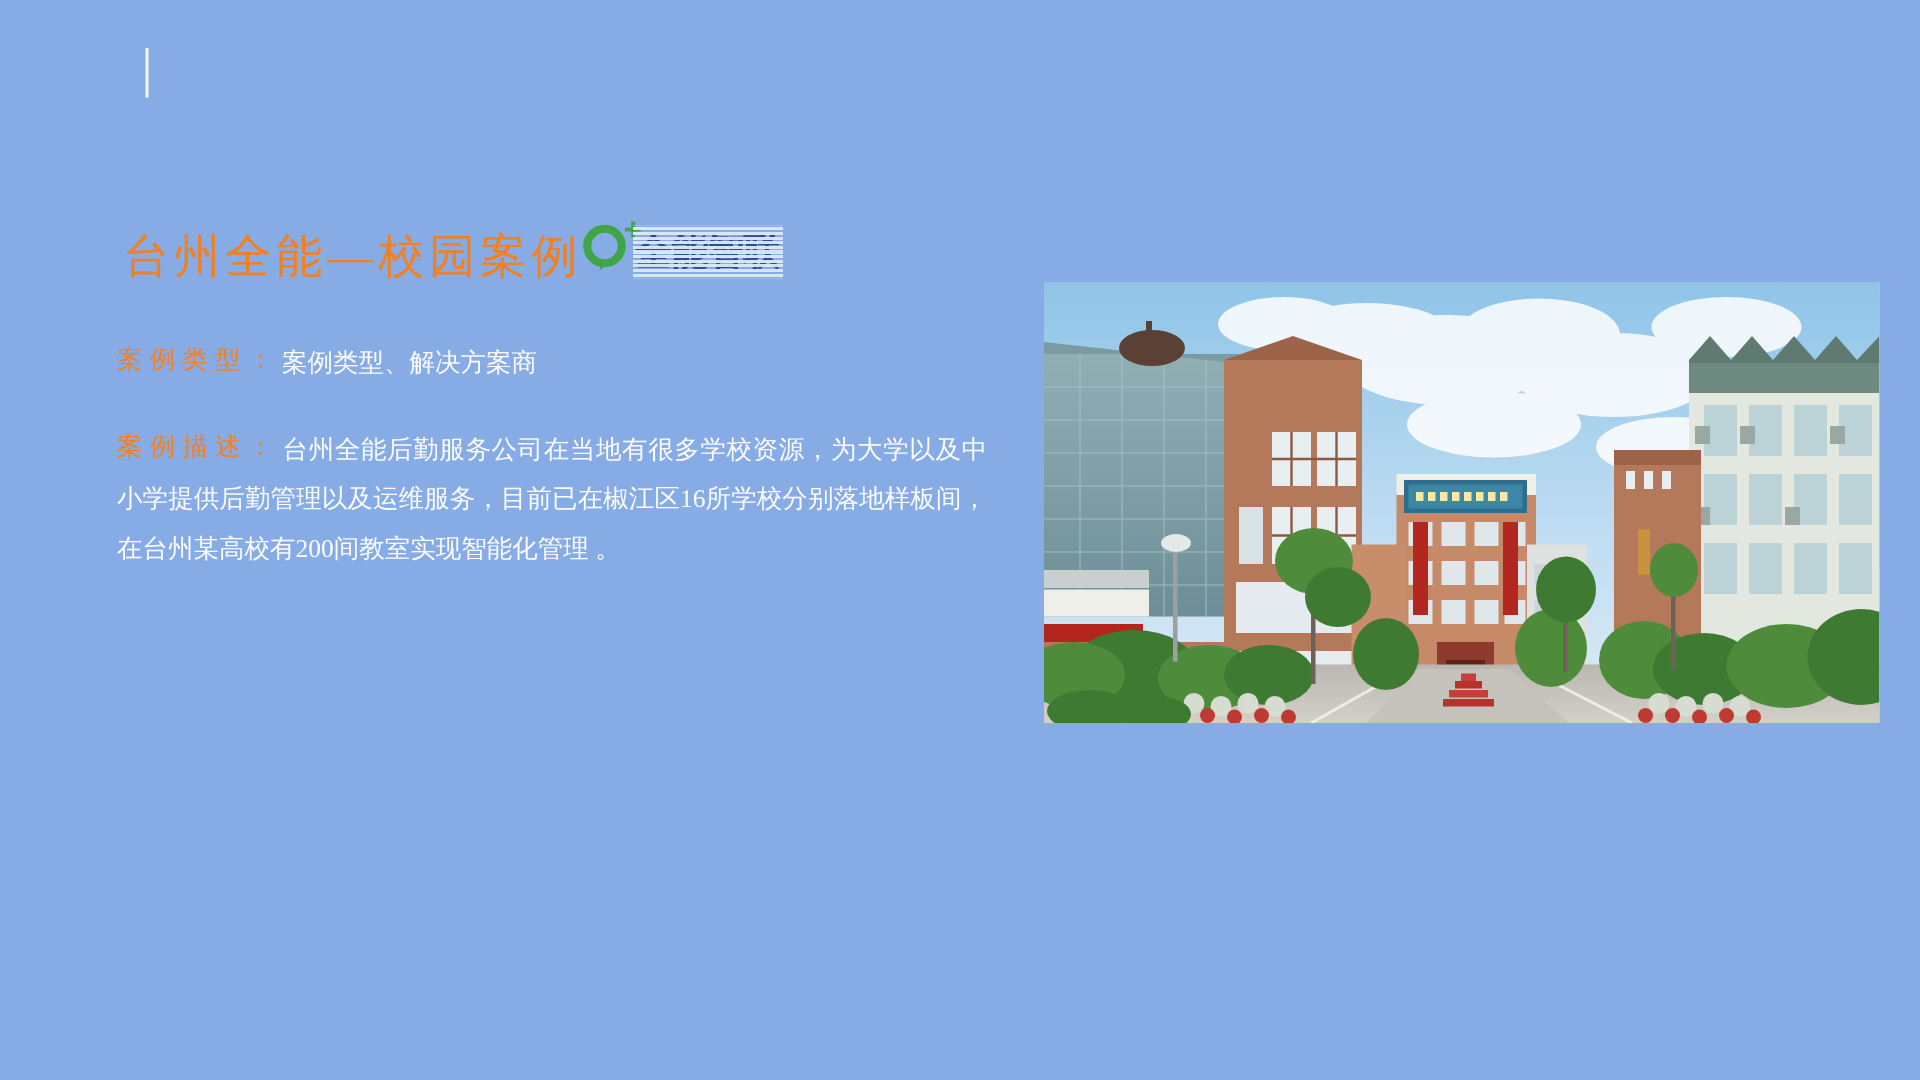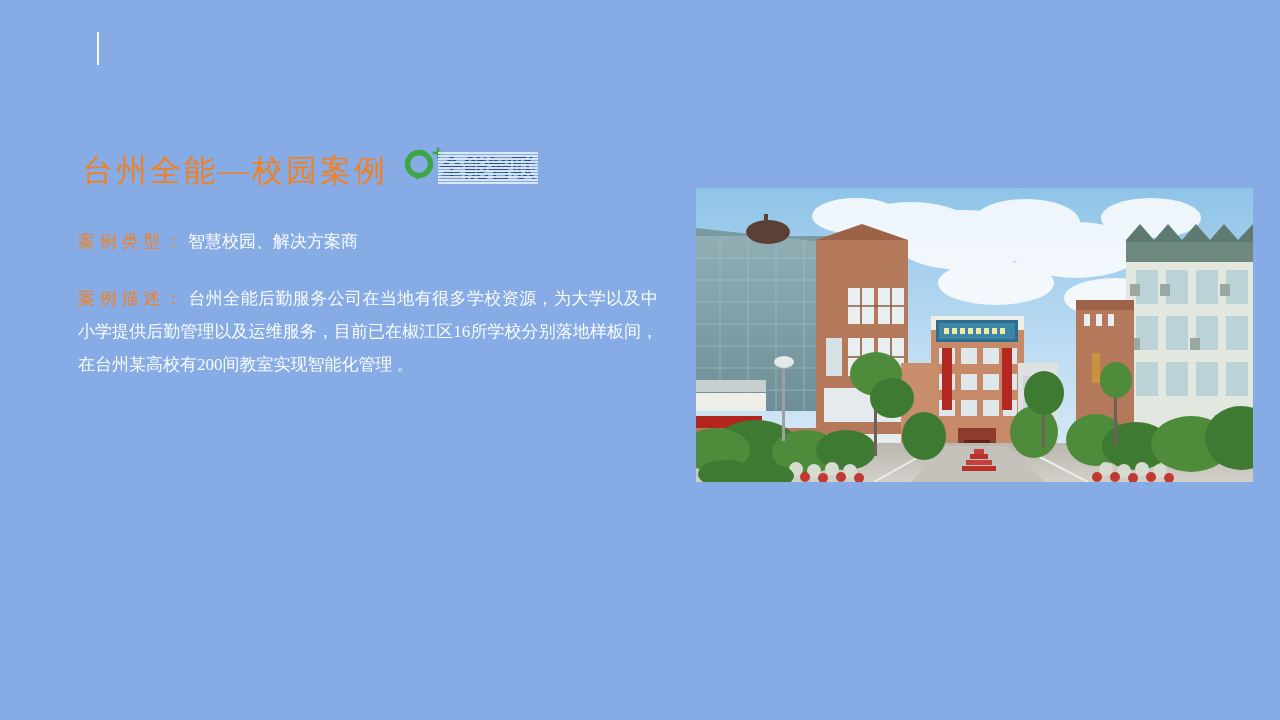--- a/index.html
+++ b/index.html
@@ -32,21 +32,20 @@
     opacity: .92;
   }
 
   
   .title-row {
     position: absolute;
     left: 82px;
     top: 152px;
     display: flex;
     align-items: flex-end;
-    gap: 16px;
   }
   .slide-title {
     font-size: 31px;
     line-height: 1;
     color: #F28020;
     letter-spacing: 3px;
     white-space: nowrap;
     font-family: "Liberation Serif", "DejaVu Serif", serif;
   }
 
@@ -114,21 +113,21 @@
   .field:last-child { margin-bottom: 12px; }
 
   .field-label {
     color: #F28020;
     font-size: 17px;
     display: inline-block;
     width: 104px;
     text-align: justify;
     text-align-last: justify;
     vertical-align: top;
-    font-family: Liberation Sans, sans-serif;
+    font-family: Liberation Mono, monospace;
   }
   .field-value {
     color: #FAFCFF;
     font-size: 17px;
     font-family: "Liberation Serif", "DejaVu Serif", serif;
   }
 
   
   .desc {
     color: #FAFCFF;
@@ -185,21 +184,21 @@
           </svg>
         </span>
       </div>
       <div class="brand-word">全能智联</div>
     </div>
   </div>
 
   <div class="body-block">
 
     <div class="field field-row">
-      <span class="field-label">案例类型：</span><span class="field-value">智慧校园、解决方案商</span>
+      <span class="field-label">案例类型：</span><span class="field-value">案例类型、解决方案商</span>
     </div>
 
 
     <div class="field desc">
       <span class="field-label">案例描述：</span><span>台州全能后勤服务公司在当地有很多学校资源，为大学以及中小学提供后勤管理以及运维服务，目前已在椒江区16所学校分别落地样板间，在台州某高校有200间教室实现智能化管理 。</span>
     </div>
 
   </div>
 
   <div class="photo">

